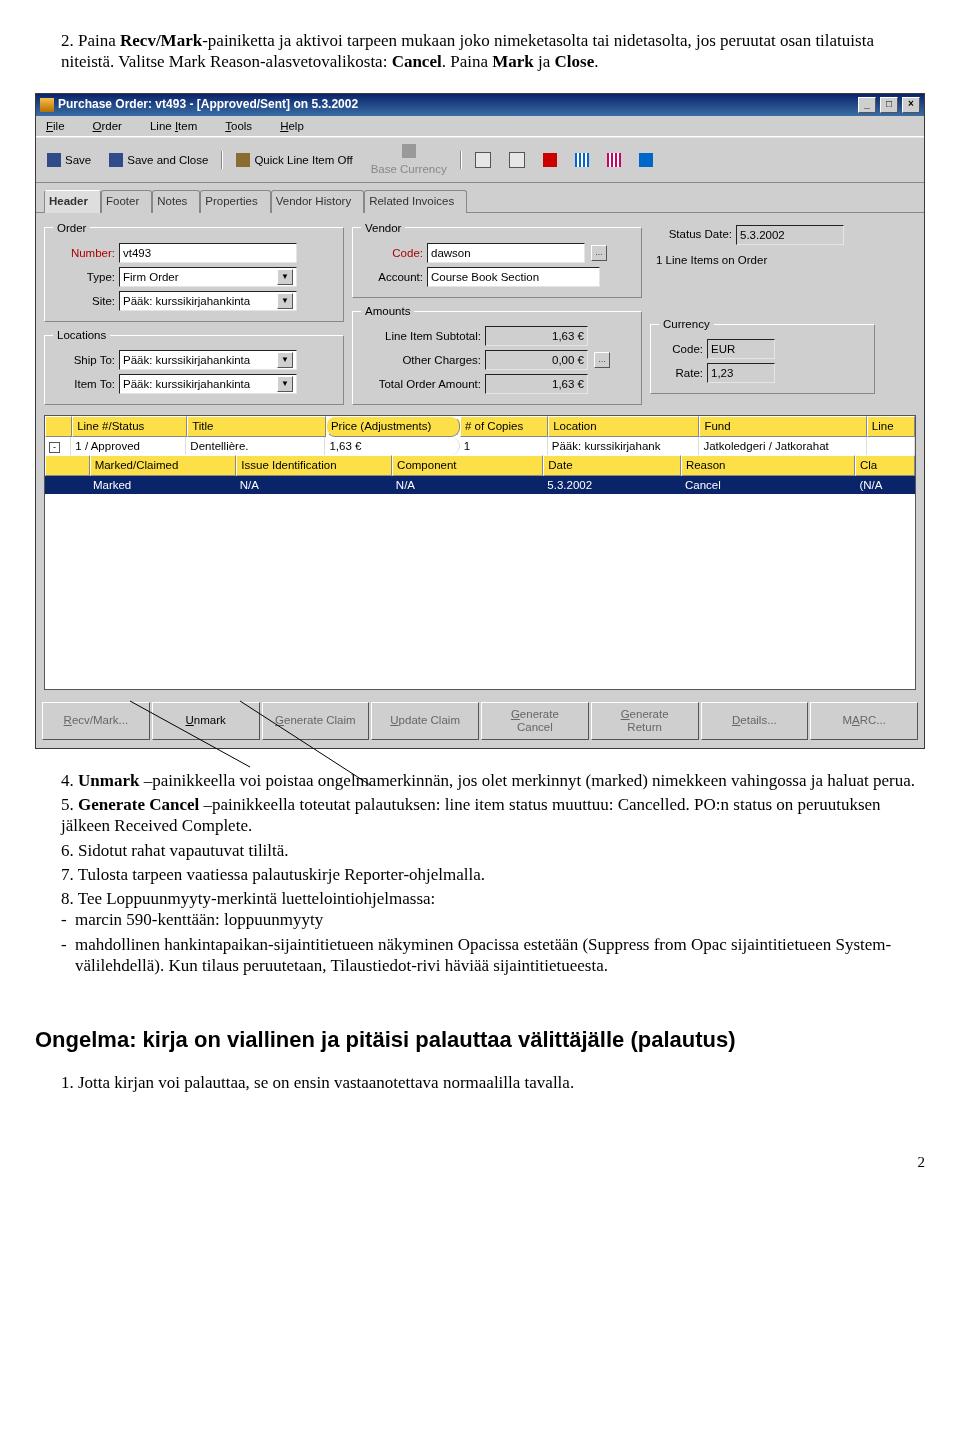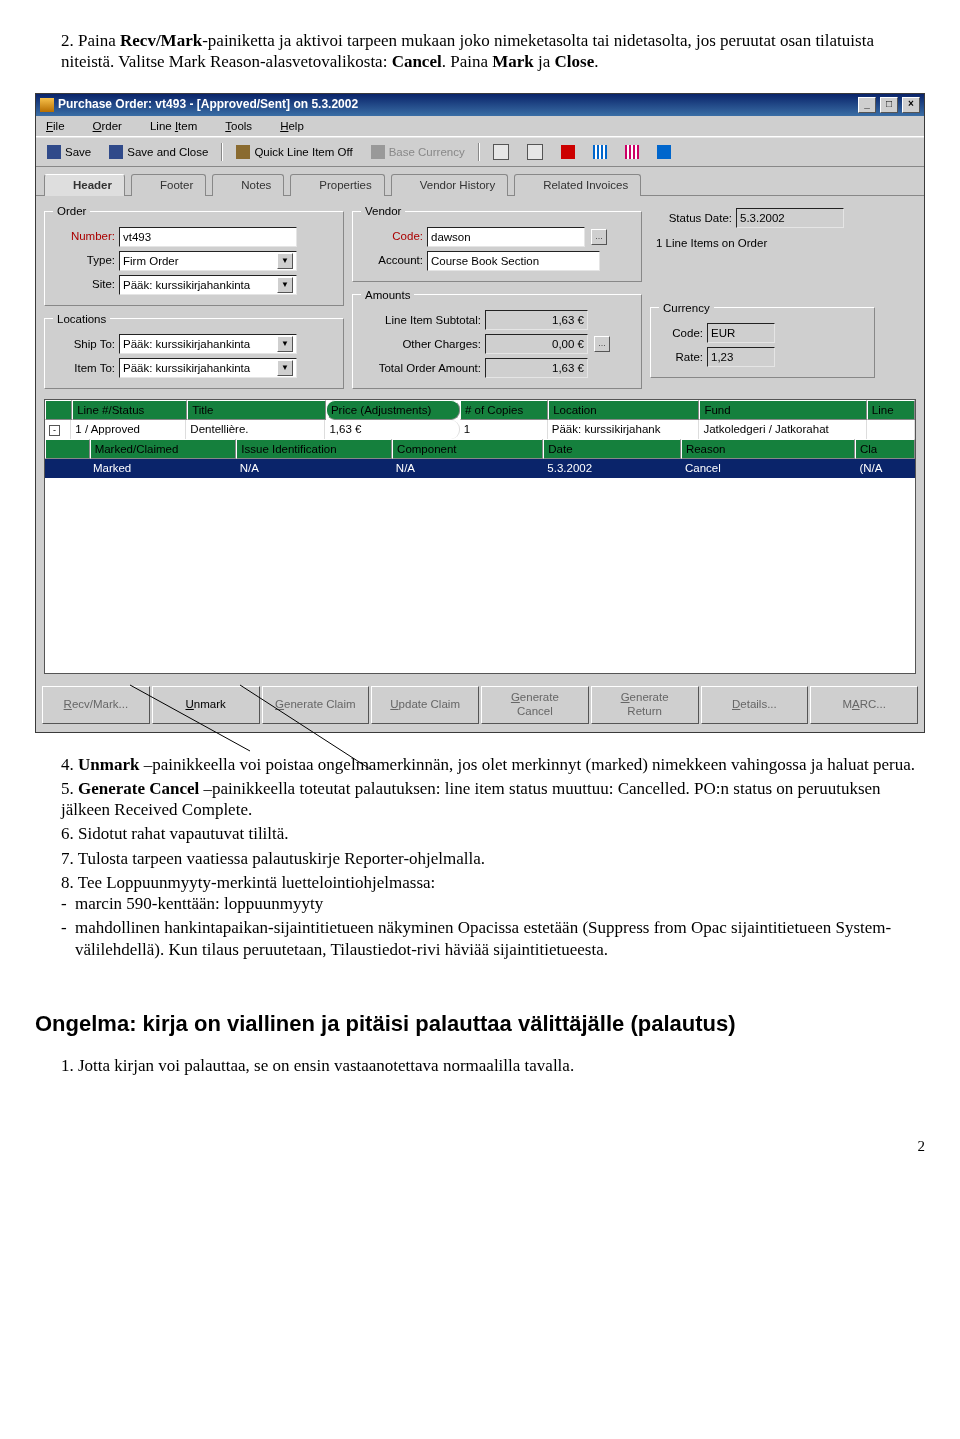--- a/index.html
+++ b/index.html
@@ -77,25 +77,25 @@
     width: 14px; height: 14px; display: inline-block;
     background: #7a8aa0;
   }
   .tabs {
     display: flex;
     padding: 6px 4px 0 8px;
     background: #cfcfcf;
     gap: 0;
   }
   .tab {
-    padding: 3px 12px 4px 28px;
+    padding: 3px 12px 4px 4px;
     background: #cfcfcf;
     border: 1px solid #888;
     border-bottom: none;
-    margin-right: 6px;
+    margin-right: 0;
     border-top-left-radius: 3px; border-top-right-radius: 3px;
     position: relative; top: 1px;
     color:#333;
   }
   .tab.active { background: #dedede; font-weight: bold; border-top:1px solid #fff; }
   .form-area {
     background: #cfcfcf;
     padding: 8px 8px 10px 8px;
     border-top: 1px solid #888;
     display: flex; gap: 8px;
@@ -125,21 +125,21 @@
   .grid {
     background:#fff;
     border:1px solid #555;
     margin:0 8px 8px 8px;
   }
   .grid-head, .grid-row {
     display:flex;
     font-size:11.5px;
   }
   .grid-head .c {
-    background:#15803d;
+    background:#fde047;
     border:1px solid #fff;
     border-right-color:#888; border-bottom-color:#888;
     padding:2px 4px;
     overflow:hidden; white-space:nowrap;
   }
   .grid-row .c {
     padding:2px 4px;
     border-right:1px solid #ddd;
     overflow:hidden; white-space:nowrap;
   }
@@ -202,21 +202,21 @@
       </span>
     <span class="tb-btn">
         <span class="ico" style="background:#304a8a;"></span>
         <span>Save and Close</span>
       </span>
     <span class="tb-sep"></span>
     <span class="tb-btn">
         <span class="ico" style="background:#8a6b30;"></span>
         <span>Quick Line Item Off</span>
       </span>
-    <span class="tb-btn" style="color:#888;">
+    <span class="tb-btn" style="color:#888;flex-direction:column;">
         <span class="ico" style="background:#999;"></span>
         <span>Base Currency</span>
       </span>
     <span class="tb-sep"></span>
     <span class="tb-btn">
         <span class="ico" style="background:#e6e6e6;border:1px solid #555;"></span>
       </span>
     <span class="tb-btn">
         <span class="ico" style="background:#e6e6e6;border:1px solid #555;"></span>
       </span>

